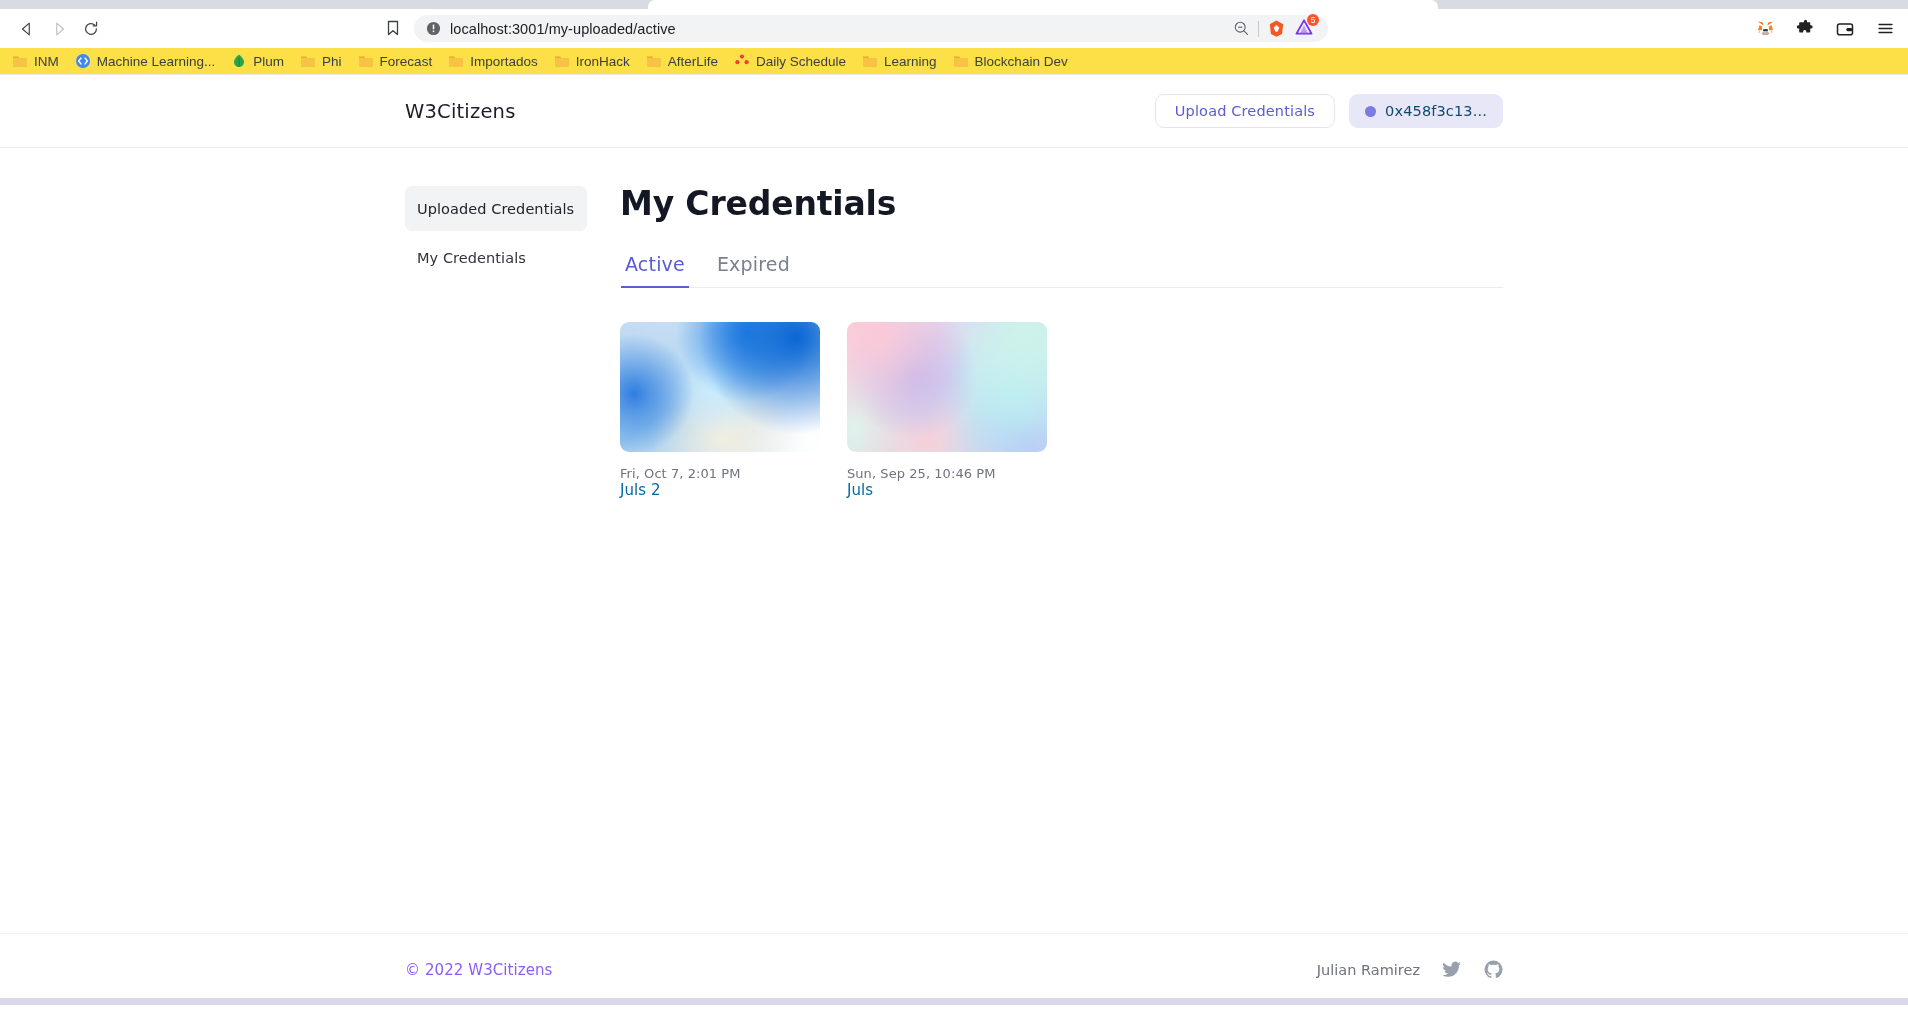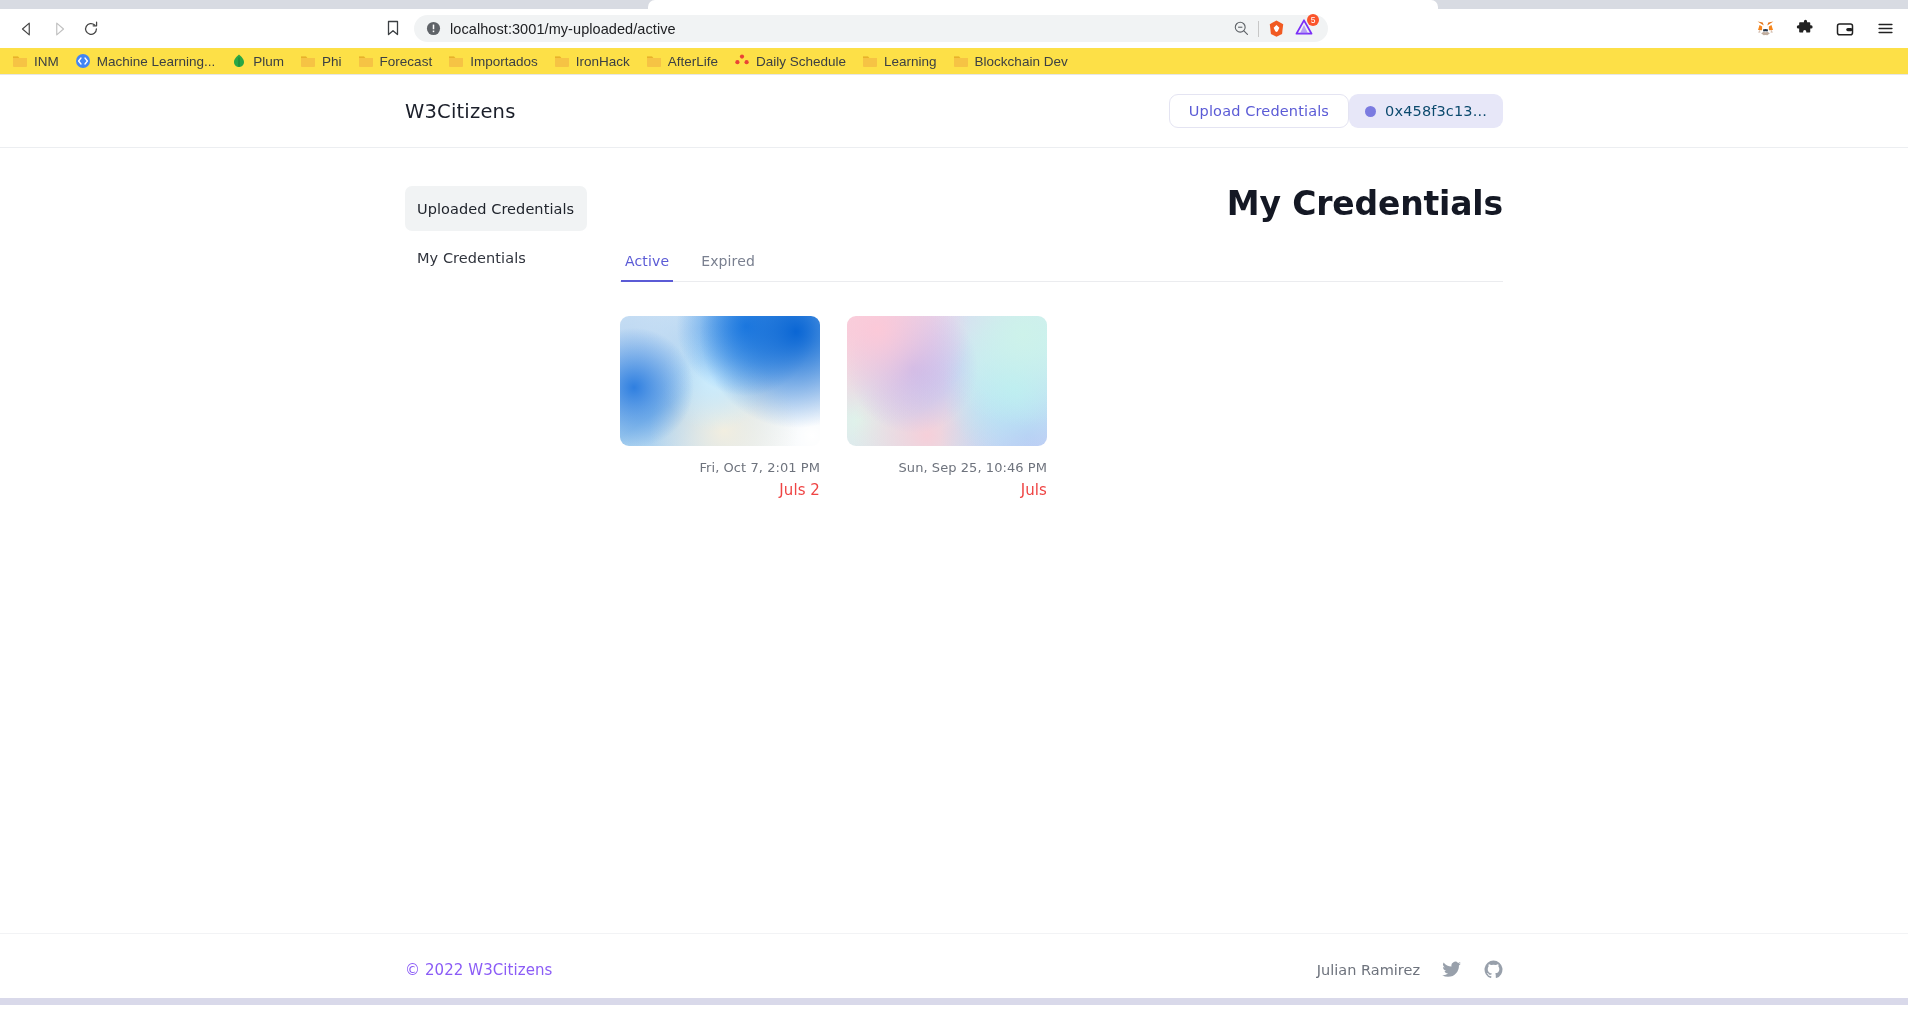--- a/index.html
+++ b/index.html
@@ -114,21 +114,20 @@
   .folder-ico { width: 16px; height: 16px; display:block; }
 
   
   .app {
     width: 1908px;
     height: 930px;
     background: #ffffff;
     display: flex;
     flex-direction: column;
     position: relative;
-    text-align: right;
   }
 
   .app-header {
     height: 73px;
     border-bottom: 1px solid #eceef1;
     display: flex;
     align-items: center;
     padding: 0 405px;
     position: relative;
   }
@@ -136,20 +135,21 @@
     font-size: 19.5px;
     color: #1b1f2a;
     letter-spacing: 0.01em;
     font-family: "DejaVu Sans", sans-serif;
     font-weight: 400;
   }
   .header-actions {
     margin-left: auto;
     display: flex;
     align-items: center;
+    gap: 14px;
   }
   .btn-upload {
     border: 1px solid #e4e4f2;
     background: #ffffff;
     border-radius: 9px;
     height: 34px;
     padding: 0 19px;
     display: flex; align-items: center;
     font-size: 14.5px;
     color: #5b5bd6;
@@ -219,21 +219,21 @@
   }
   .tabs {
     margin-top: 30px;
     display: flex;
     gap: 24px;
     border-bottom: 1px solid #ebecef;
     padding-left: 1px;
   }
   .tab {
     padding: 0 4px 11px 4px;
-    font-size: 14px;
+    font-size: 19px;
     font-family: "DejaVu Sans", sans-serif;
     color: #7a8090;
     letter-spacing: 0.01em;
     cursor: pointer;
     position: relative;
     top: 1px;
   }
   .tab.active {
     color: #5b5bd6;
     border-bottom: 2px solid #5b5bd6;
@@ -275,23 +275,22 @@
       linear-gradient(130deg, #f6d5de 0%, #dcd6f3 35%, #cdeff3 70%, #d5dcf6 100%);
   }
   .card-date {
     margin-top: 14px;
     font-size: 13px;
     color: #6e737d;
     font-family: "DejaVu Sans", sans-serif;
     letter-spacing: 0.005em;
   }
   .card-name {
-    margin-top: 6px;
     font-size: 15px;
-    color: #ef4444;
+    color: #0369a1;
     font-family: "DejaVu Sans", sans-serif;
     letter-spacing: 0.005em;
   }
   .card-name:empty { display: none; }
 
   .app-footer {
     height: 72px;
     border-top: 1px solid #f2f3f5;
     display: flex;
     align-items: center;

